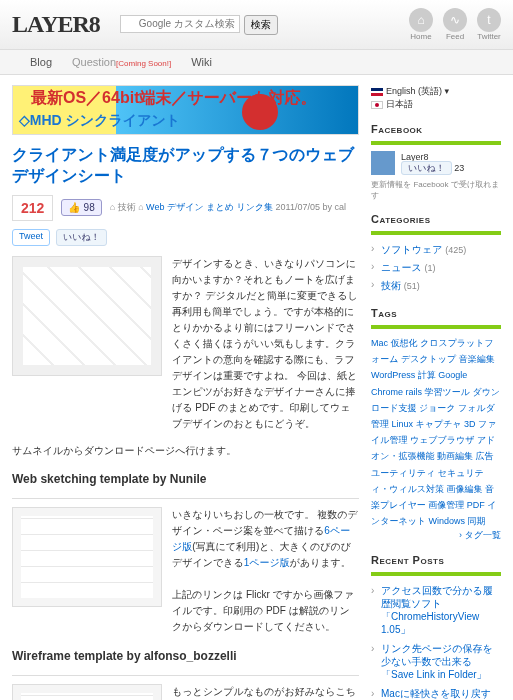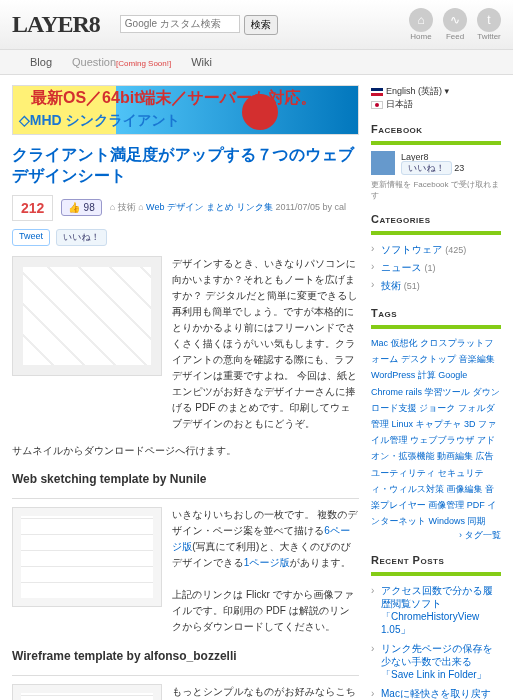--- a/index.html
+++ b/index.html
@@ -1,21 +1,21 @@
 <!DOCTYPE html>
 <html><head>
 <meta charset="utf-8">
 <style>
 * { margin: 0; padding: 0; box-sizing: border-box; }
 body { font-family: Arial, "Hiragino Kaku Gothic Pro", sans-serif; font-size: 11px; color: #333; background: #fff; }
 .page { width: 513px; margin: 0 auto; }
 .header { display: flex; align-items: center; padding: 8px 12px; background: linear-gradient(#fff, #eee); border-bottom: 1px solid #ddd; }
 .logo { font-size: 24px; font-weight: 900; letter-spacing: -1px; font-family: Georgia, serif; }
 .search-box { margin-left: 20px; display: flex; gap: 4px; }
-.search-input { width: 120px; height: 18px; border: 1px solid #ccc; font-size: 10px; padding: 0 4px; }
+.search-input { width: 120px; height: 18px; border: 1px solid #ccc; font-size: 10px; padding: 0 4px; text-align: right; }
 .search-btn { height: 20px; font-size: 10px; padding: 0 6px; border: 1px solid #aaa; background: #eee; border-radius: 3px; }
 .header-icons { margin-left: auto; display: flex; gap: 10px; }
 .header-icon { display: flex; flex-direction: column; align-items: center; font-size: 8px; color: #888; }
 .header-icon .circ { width: 24px; height: 24px; border-radius: 50%; background: #ccc; display: flex; align-items: center; justify-content: center; color: #fff; font-size: 12px; }
 .nav { display: flex; gap: 20px; padding: 6px 30px; background: #f5f5f5; border-bottom: 1px solid #ddd; font-size: 11px; text-align: right; }
 .nav-item { color: #555; }
 .nav-item.soon { color: #999; }
 .nav-item .cs { color: #d44; font-size: 8px; }
 .content { display: flex; padding: 10px 12px; gap: 12px; }
 .main { flex: 1; }

